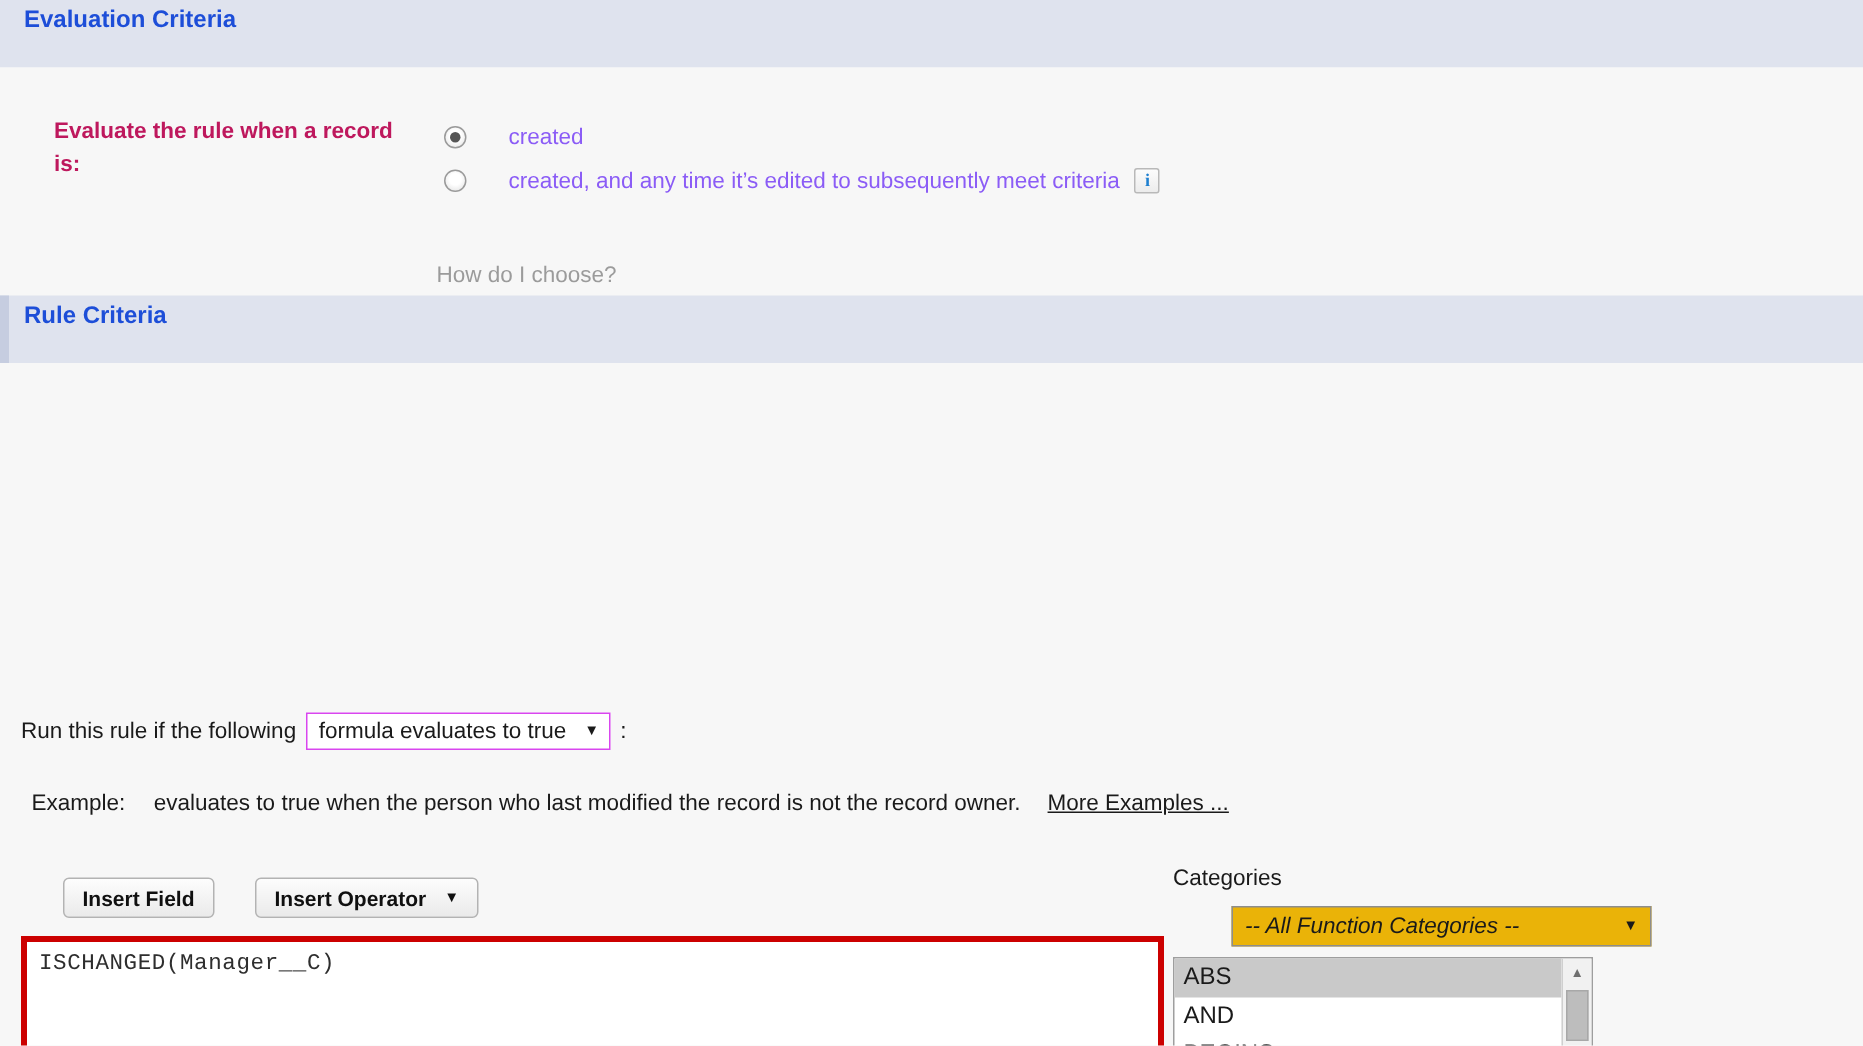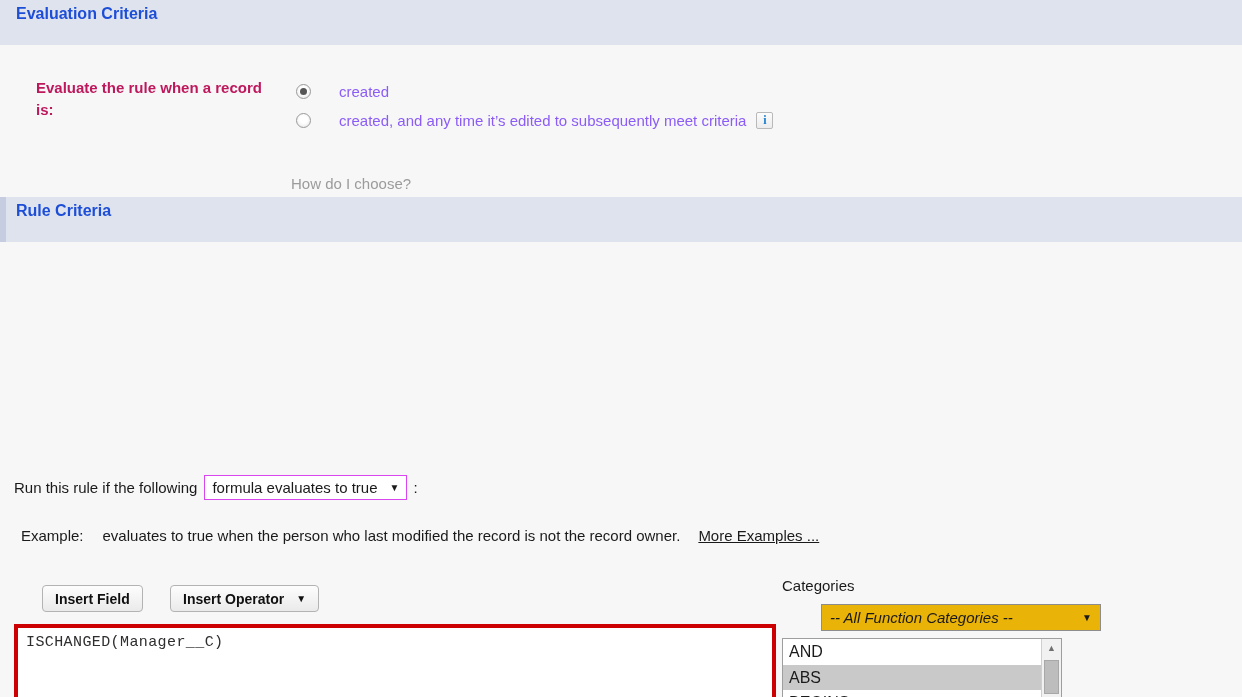--- a/index.html
+++ b/index.html
@@ -359,22 +359,22 @@
 
   <div class="functions-label">Categories</div>
 
   <div class="func-select">
     <span>-- All Function Categories --</span>
     <span class="caret">▼</span>
   </div>
 
   <div class="func-list">
     <div class="func-items">
+      <div class="func-item selected">ABS</div>
       <div class="func-item">AND</div>
-      <div class="func-item selected">ABS</div>
       <div class="func-item">BEGINS</div>
       <div class="func-item">BLANKVALUE</div>
 
     </div>
     <div class="scrollbar">
       <div class="sb-arrow up">▲</div>
       <div class="sb-thumb"></div>
 
     </div>
   </div>

